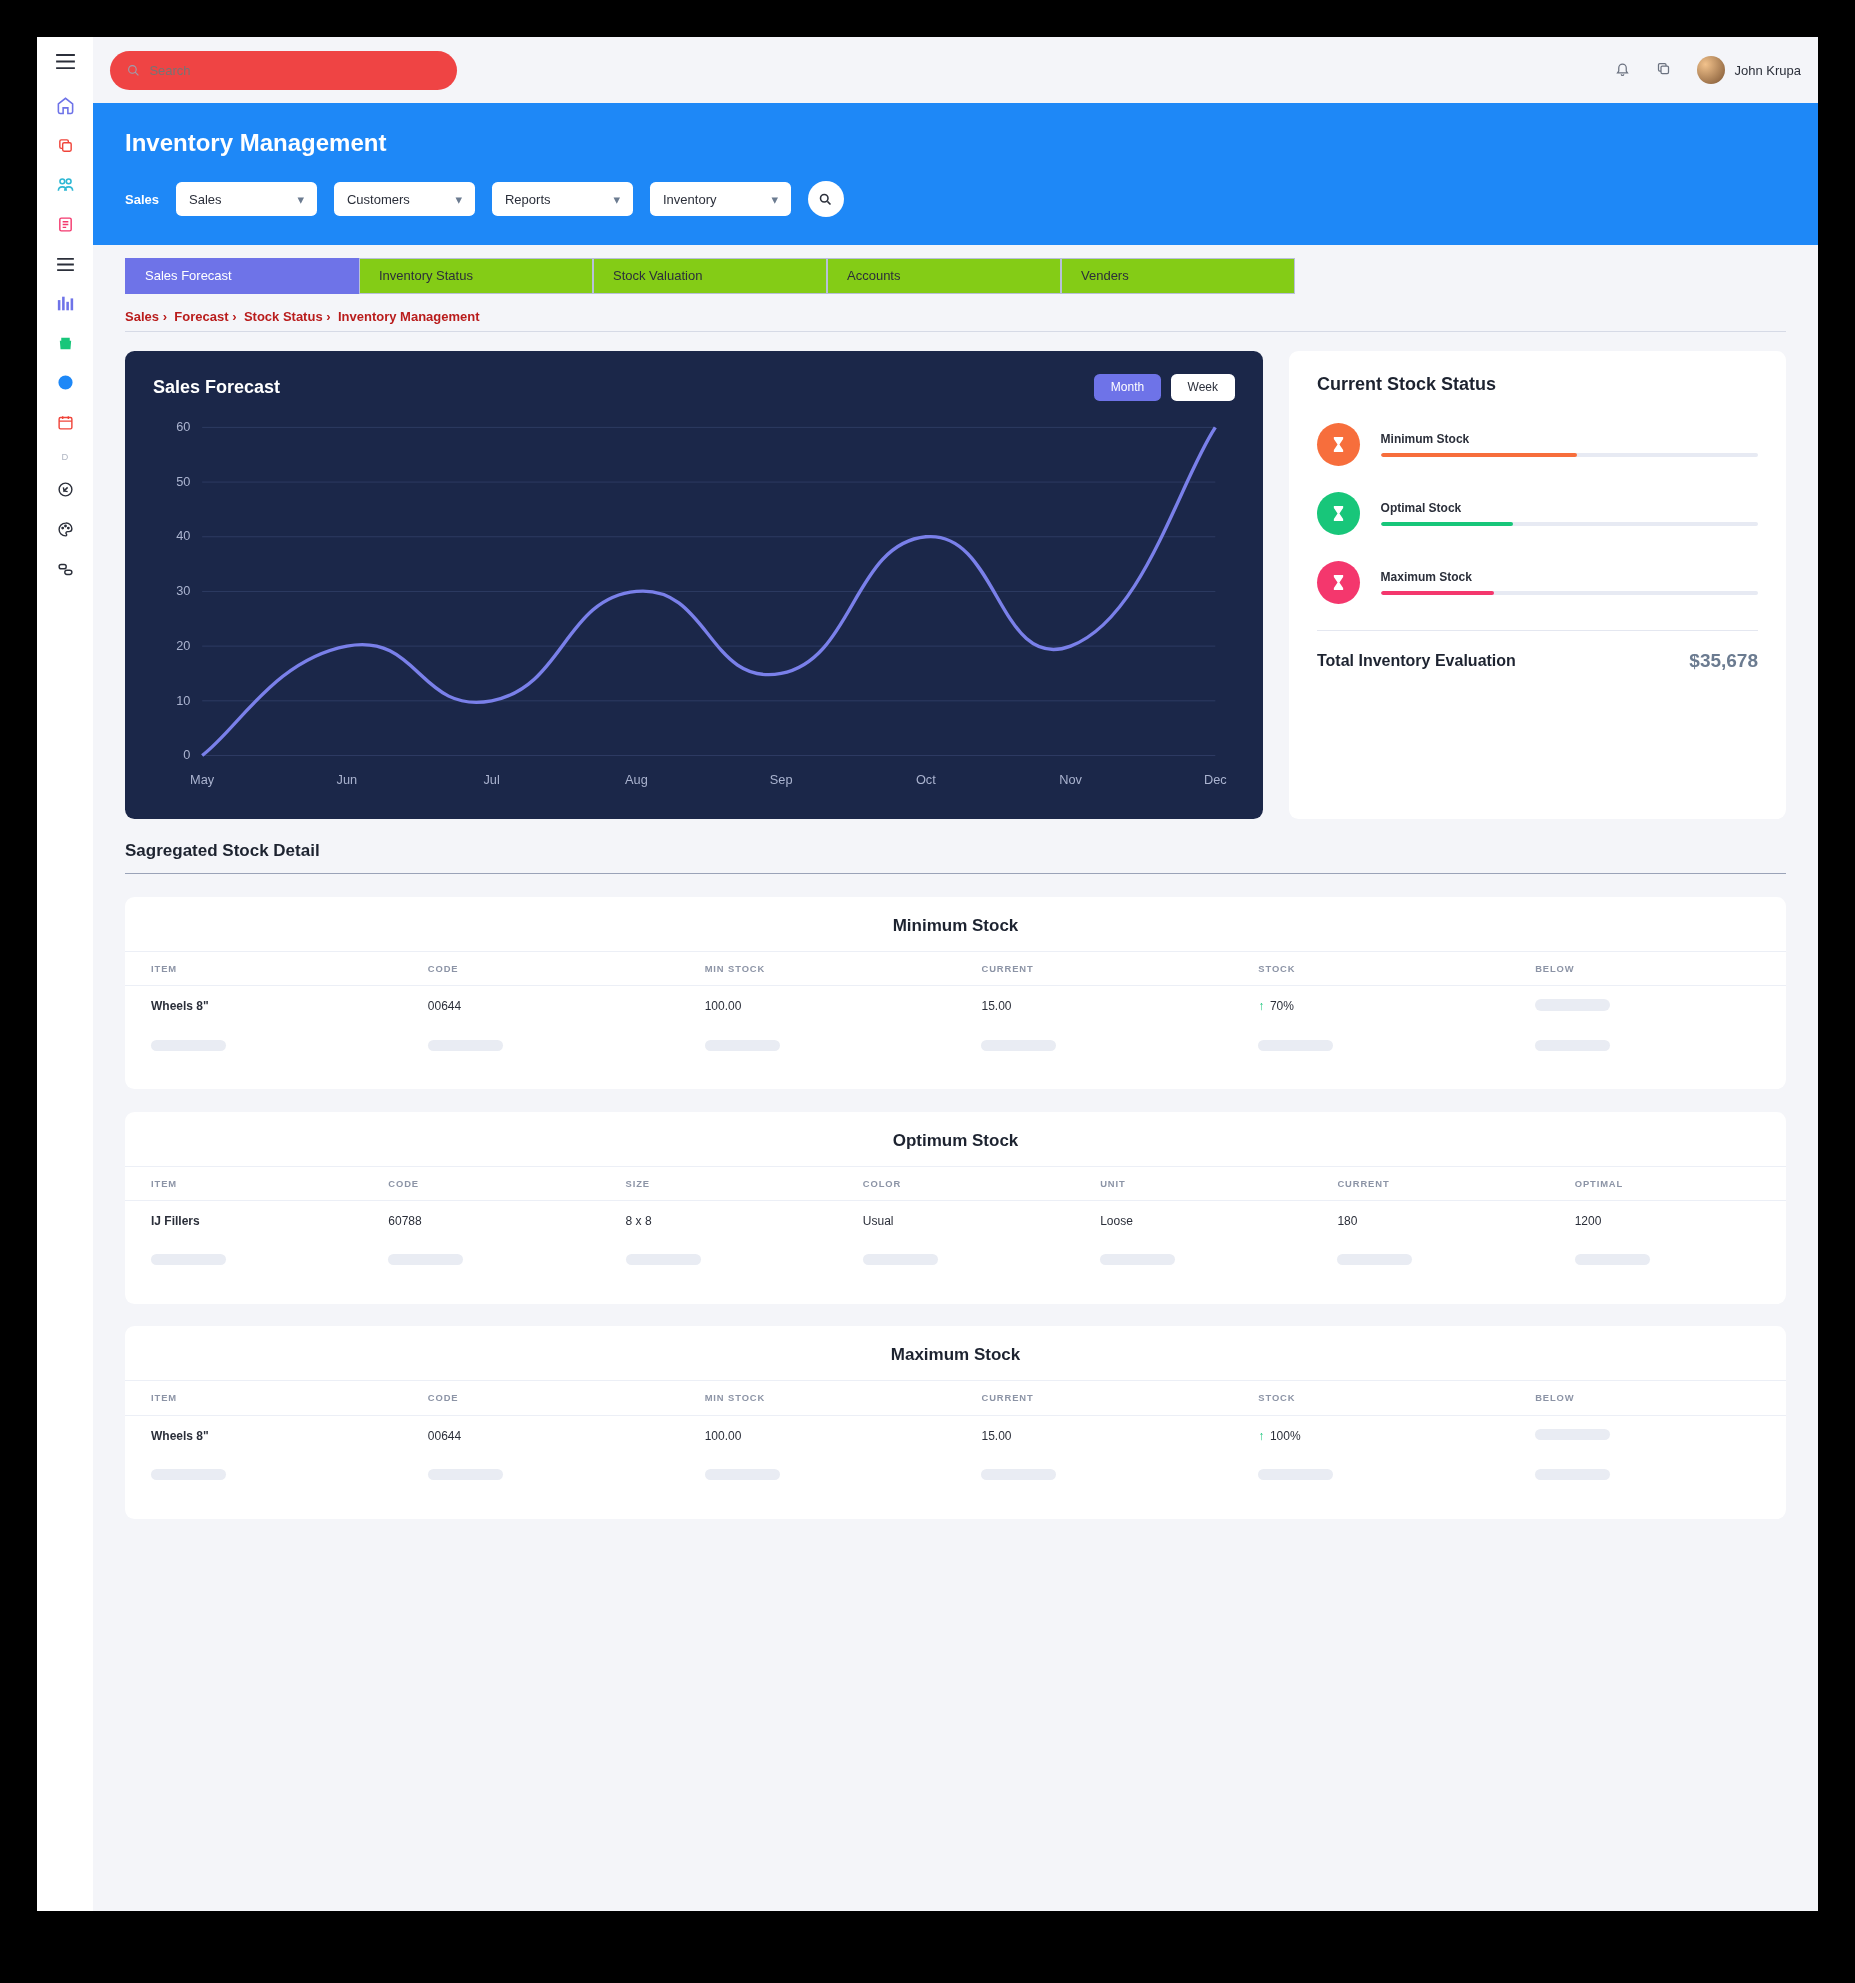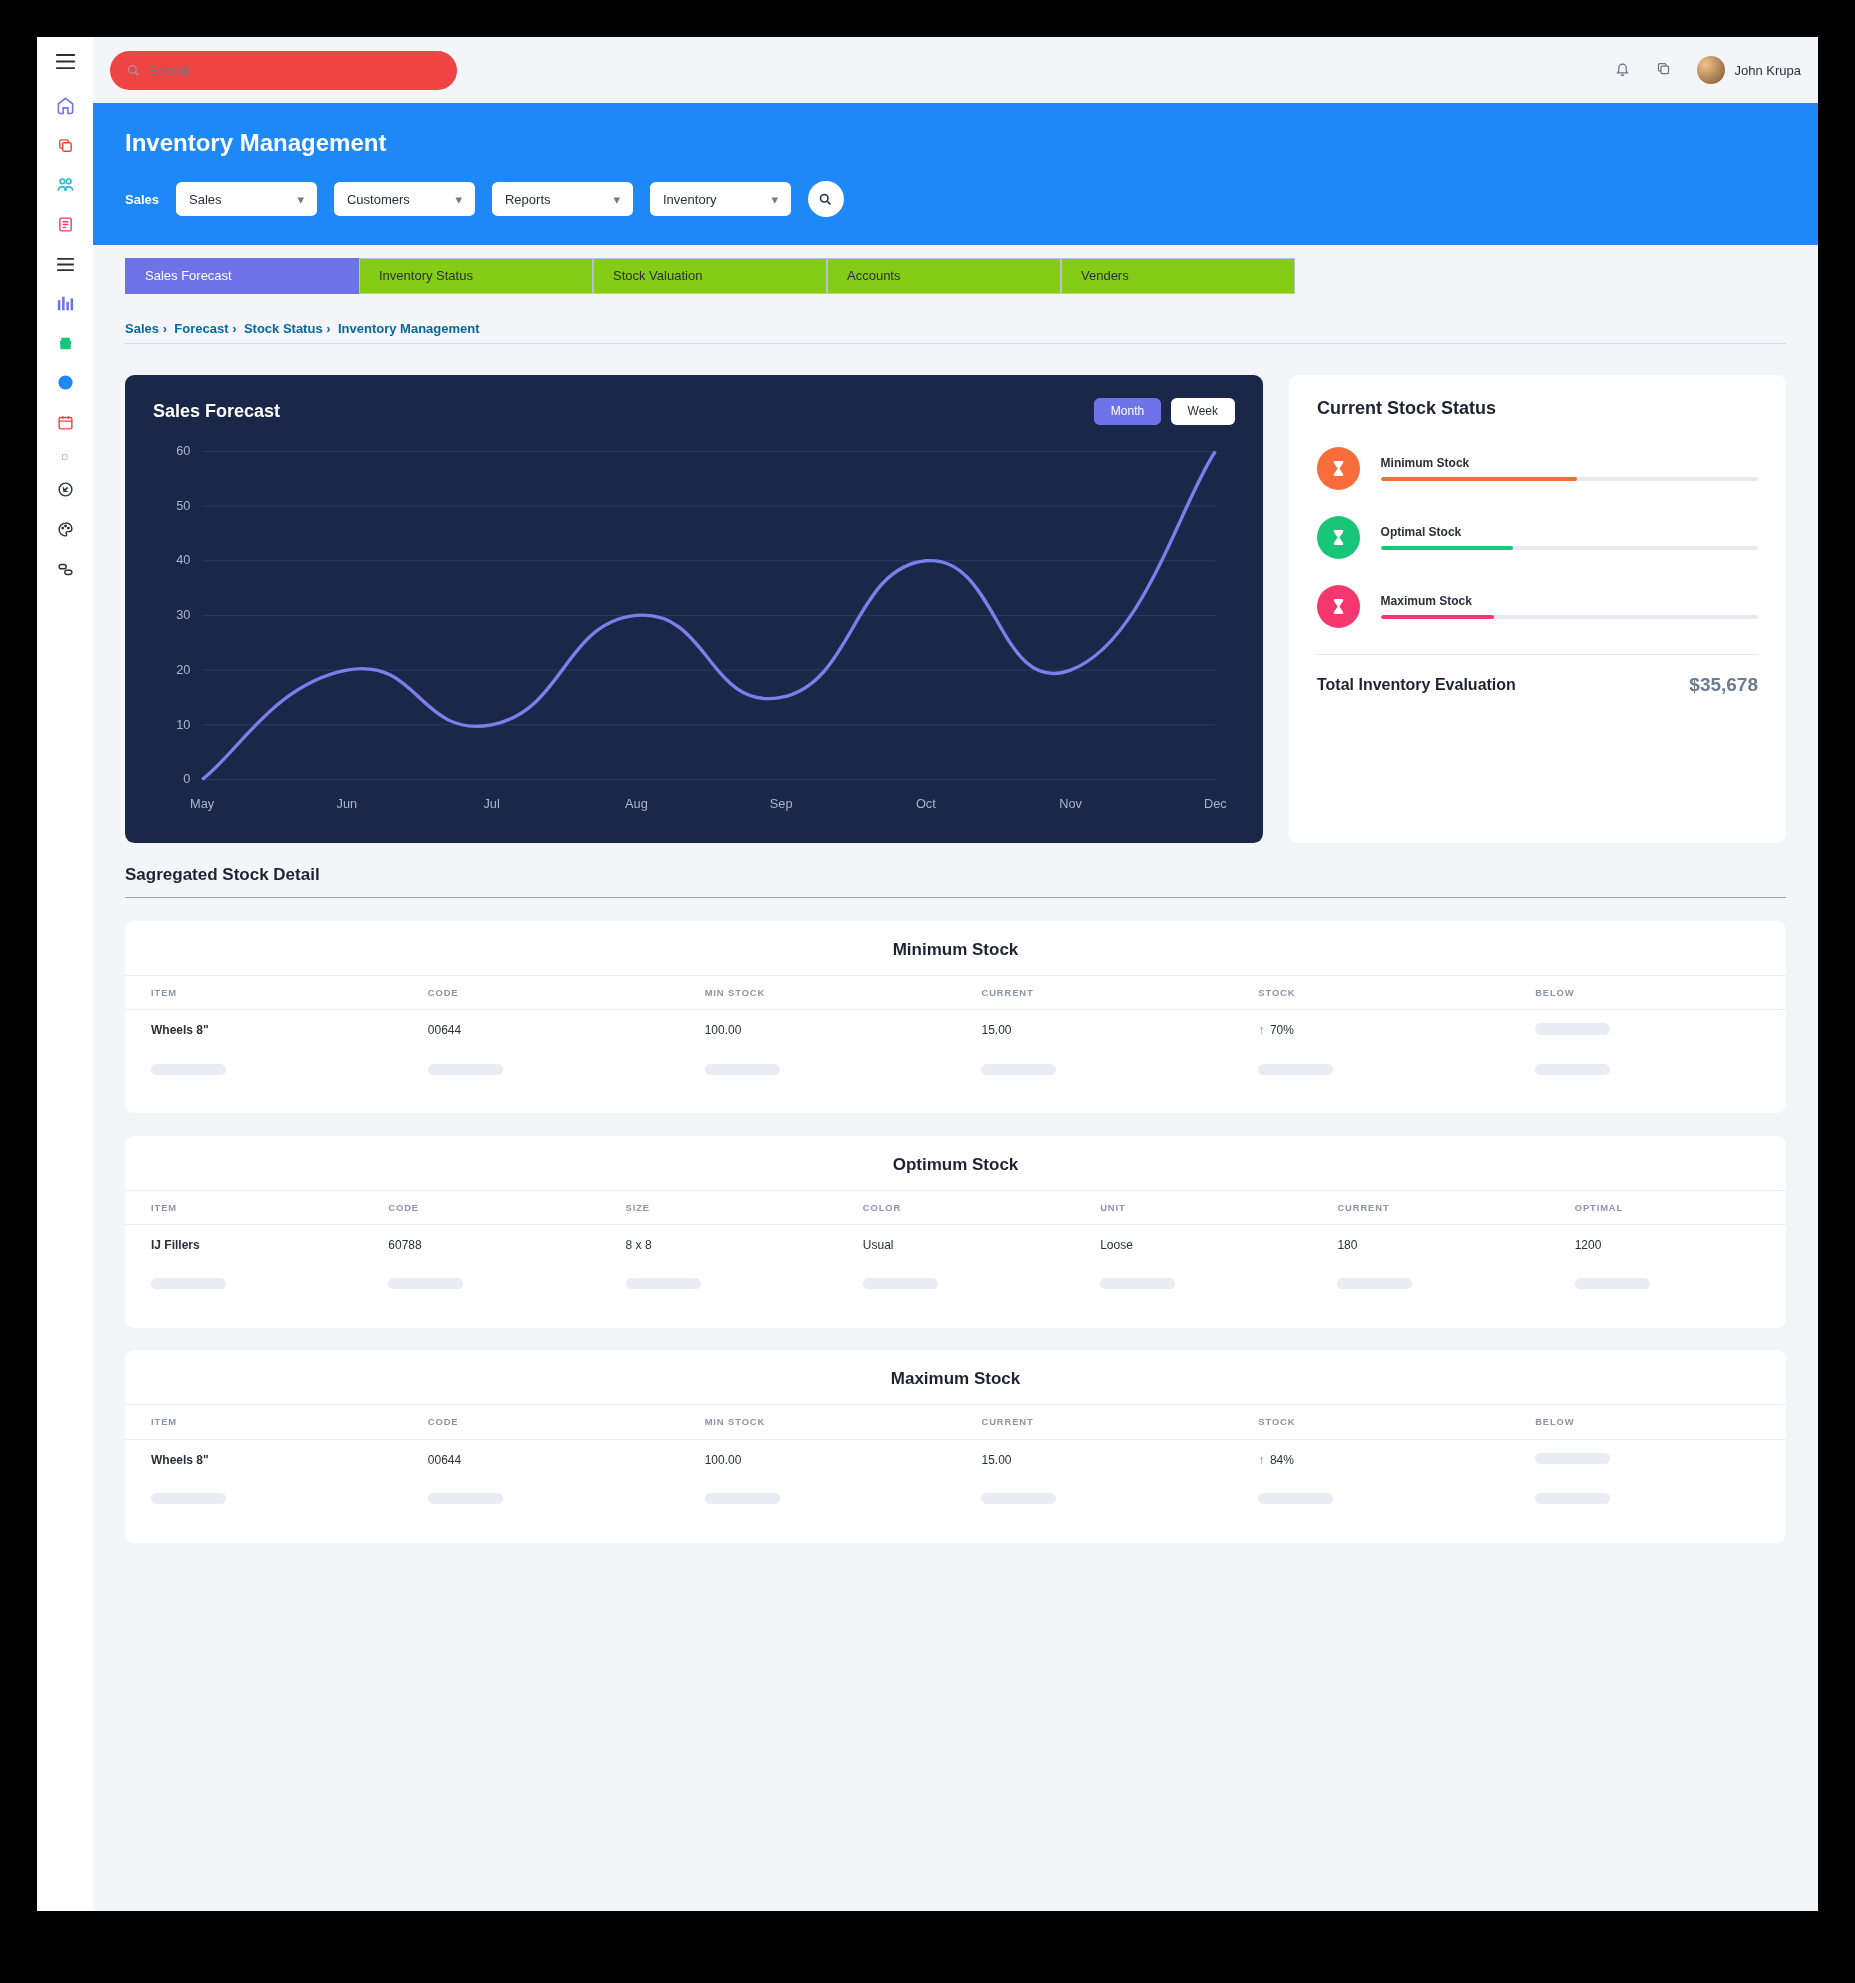--- a/index.html
+++ b/index.html
@@ -21,21 +21,21 @@
 .blue-header { background:#1e88f7; color:#fff; padding:26px 32px 28px 32px; }
 .page-title { font-size:24px; font-weight:700; margin-bottom:24px; }
 .filter-row { display:flex; align-items:center; gap:17px; }
 .filter-label { font-size:13px; font-weight:600; }
 .select { background:#fff; color:#2b2f3a; border-radius:5.6px; height:34px; min-width:141px; display:flex; align-items:center; justify-content:space-between; padding:0 13px; font-size:13px; cursor:pointer; }
 .select .chev { color:#6b7b90; }
 .circle-btn { width:36px; height:36px; border-radius:50%; background:#fff; display:flex; align-items:center; justify-content:center; cursor:pointer; color:#333; }
 .tabs-row { display:flex; padding:0px; margin: 13px 32px 0 32px; }
 .tab { border:0.9px solid #b8c0d8; padding:9.4px 19px; font-size:13px; color:#2b2f3a; cursor:pointer; background:#84cc16; width:234px; }
 .tab.active { background:#6e73e8; color:#fff; border-color:#6e73e8; }
-.breadcrumb { padding:15px 32px 7.5px 32px; font-size:13px; color:#0369a1; font-weight:600; border-bottom:0.9px solid #d6dae6; margin:12px 32px; padding-left:0; padding-right:0;}
+.breadcrumb { padding:15px 32px 7.5px 32px; font-size:13px; color:#b91c1c; font-weight:600; border-bottom:0.9px solid #d6dae6; margin:0 32px; padding-left:0; padding-right:0;}
 .breadcrumb .sep-caret{ margin:0 3.7px; font-weight:700;}
 .content { padding: 19px 32px; display:flex; flex-direction:column; gap:22.5px; }
 .row-top { display:flex; gap:26px; }
 .chart-card { flex:1; background:#1b2749; border-radius:9.4px; padding:22.5px 28px 26px 28px; color:#fff; position:relative; }
 .chart-head { display:flex; align-items:center; justify-content:space-between; margin-bottom:17px;}
 .chart-title { font-size:18px; font-weight:700; }
 .toggle-group { display:flex; gap:9.4px; }
 .toggle-btn { padding:6.6px 17px; border-radius:5.6px; font-size:12px; cursor:pointer; background:#fff; color:#2b2f3a; }
 .toggle-btn.active { background:#6e73e8; color:#fff; }
 .chart-body { position:relative; height:375px; }
@@ -387,21 +387,21 @@
             <th>STOCK</th>
                 <th>BELOW</th>
           </tr>
             </thead>
           <tbody>
             <tr>
               <td style="font-weight:700">Wheels 8"</td>
               <td>00644</td>
               <td>100.00</td>
               <td>15.00</td>
-              <td><span class="up-ico">↑</span><span>84%</span></td>
+              <td><span class="up-ico">↑</span><span>100%</span></td>
               <td><span class="skeleton"></span></td>
             </tr>
             <tr>
               <td><span class="skeleton"></span></td>
                 <td><span class="skeleton"></span></td>
                 <td><span class="skeleton"></span></td>
               <td><span class="skeleton"></span></td>
                 <td><span class="skeleton"></span></td>
                 <td><span class="skeleton"></span></td>
             </tr>

